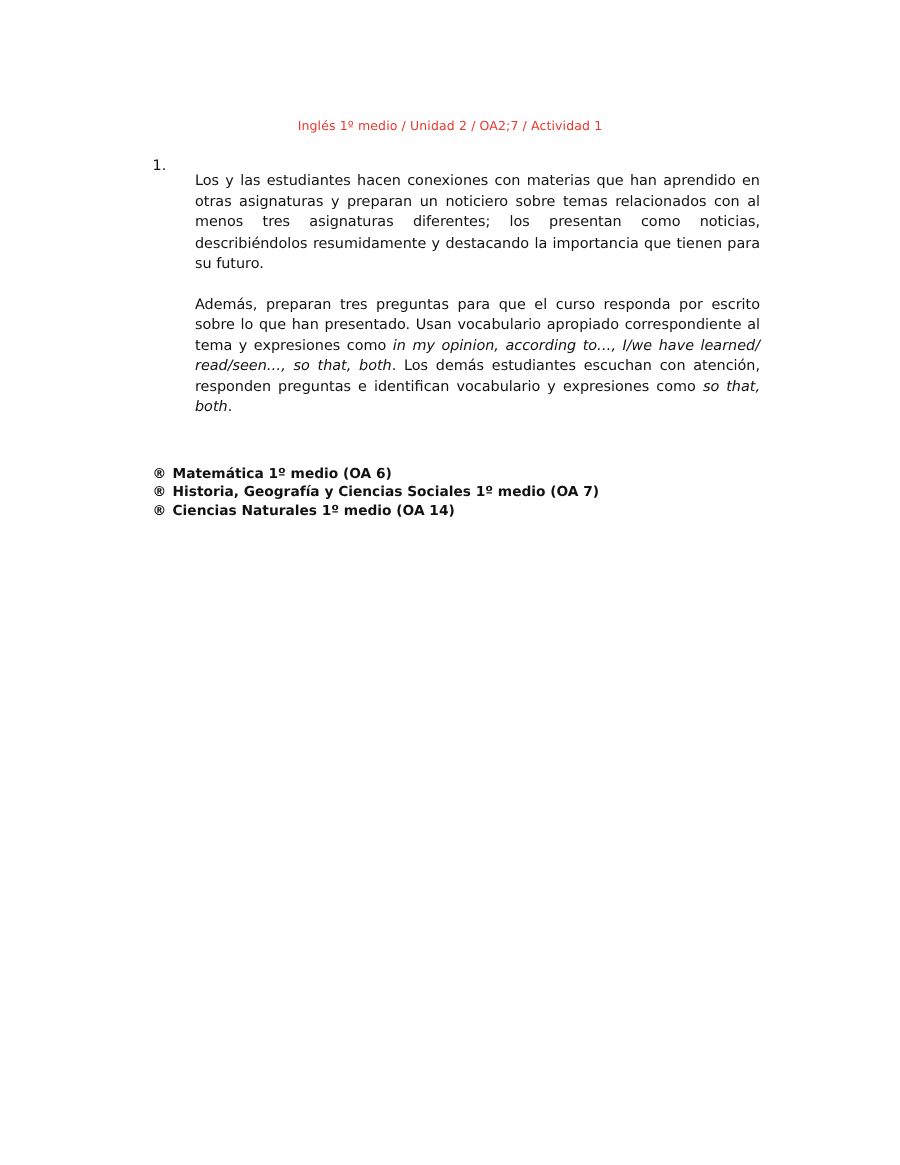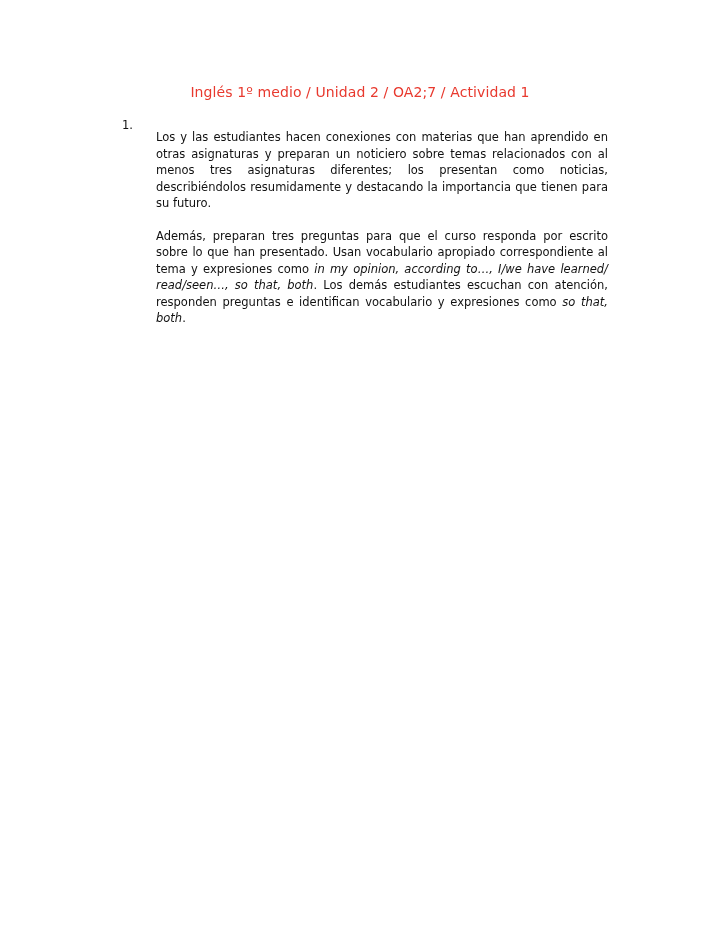--- a/index.html
+++ b/index.html
@@ -14,24 +14,24 @@
     color: #111111;
     overflow: hidden;
   }
   .doc {
     position: relative;
     width: 720px;
     height: 932px;
     background: #ffffff;
   }
   .page-title {
-    margin: 0;
+    margin: 12px;
     padding-top: 84px;
     text-align: center;
-    font-size: 14px;
+    font-size: 10px;
     font-weight: 400;
     letter-spacing: 0.1px;
   }
   .activity {
     display: flex;
     margin: 17px 0 0 122px;
     width: 498px;
     font-size: 11.5px;
     line-height: 16.5px;
   }
@@ -79,14 +79,25 @@
   <h1 class="page-title" style="color: rgb(232, 57, 46);">Inglés 1º medio / Unidad 2 / OA2;7 / Actividad 1</h1>
 
   <div class="activity">
     <div class="activity-number">1.</div>
     <div class="activity-body">
       <p class="para">Los y las estudiantes hacen conexiones con materias que han aprendido en otras asignaturas y preparan un noticiero sobre temas relacionados con al menos tres asignaturas diferentes; los presentan como noticias, describiéndolos resumidamente y destacando la importancia que tienen para su futuro.</p>
       <p class="para"><span>Además, preparan tres preguntas para que el curso responda por escrito sobre lo que han presentado. Usan vocabulario apropiado correspondiente al tema y expresiones como </span><i>in my opinion, according to…, I/we have learned/ read/seen…, so that, both</i><span>. Los demás estudiantes escuchan con atención, responden preguntas e identifican vocabulario y expresiones como </span><i>so that, both</i><span>.</span></p>
     </div>
   </div>
 
+  <ul class="subjects">
+    <li>
+      <span class="bullet">®</span><span>Matemática 1º medio (OA 6)</span>
+    </li>
+    <li>
+      <span class="bullet">®</span><span>Historia, Geografía y Ciencias Sociales 1º medio (OA 7)</span>
+    </li>
+    <li>
+      <span class="bullet">®</span><span>Ciencias Naturales 1º medio (OA 14)</span>
+    </li>
+  </ul>
 
 </div>
 
 </body></html>

